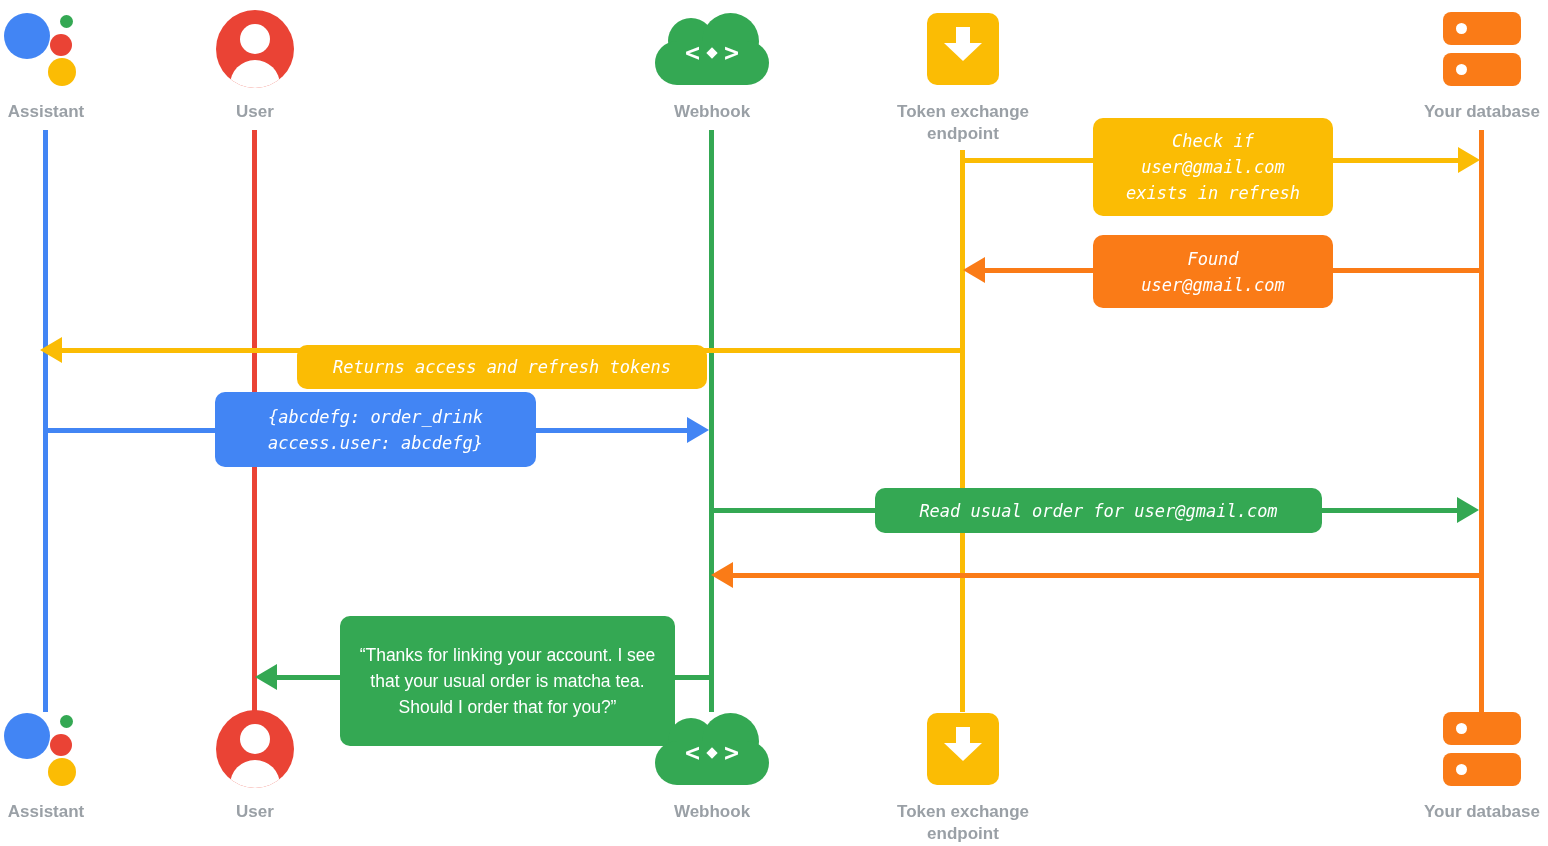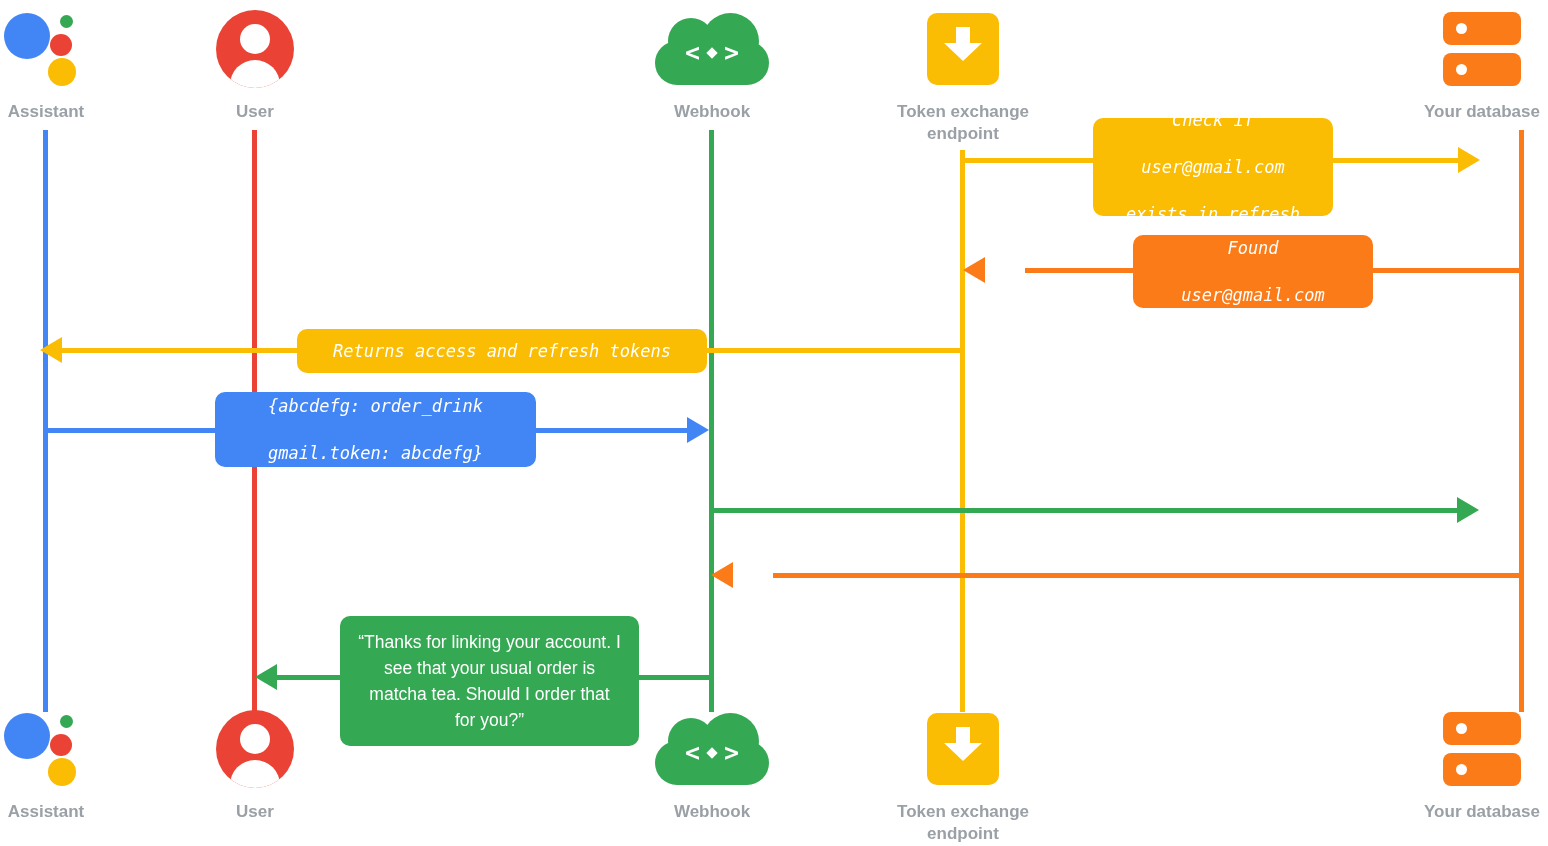--- a/index.html
+++ b/index.html
@@ -21,26 +21,26 @@
   
   .mline{position:absolute;height:5px;z-index:2;}
   .head{position:absolute;width:0;height:0;border-top:13px solid transparent;border-bottom:13px solid transparent;z-index:2;}
   .head.r{border-left:22px solid;}
   .head.l{border-right:22px solid;}
   .head.r.h-yellow{border-left-color:var(--yellow);} .head.l.h-yellow{border-right-color:var(--yellow);}
   .head.r.h-blue{border-left-color:var(--blue);}
   .head.r.h-green{border-left-color:var(--green);}   .head.l.h-green{border-right-color:var(--green);} .head.l.h-orange{border-right-color:var(--orange);}
 
   .bg-blue{background:var(--blue);} .bg-red{background:var(--red);} .bg-green{background:var(--green);}
-  .bg-yellow{background:var(--yellow);} .bg-orange{background:var(--orange);margin-left:40px;}
+  .bg-yellow{background:var(--yellow);} .bg-orange{background:var(--orange);}
 
   
   .msg-box{position:absolute;z-index:3;border-radius:10px;color:#fff;box-sizing:border-box;
     display:flex;flex-direction:column;align-items:center;justify-content:center;
-    font-family:"DejaVu Sans Mono",monospace;font-style:italic;font-size:17px;line-height:26px;text-align:center;gap:21px;}
+    font-family:"DejaVu Sans Mono",monospace;font-style:italic;font-size:17px;line-height:26px;text-align:center;}
   .msg-box.plain{font-family:"Liberation Sans",sans-serif;font-style:normal;font-size:17.5px;line-height:26px;padding:13px 18px;}
 
   
   .assistant-logo{position:relative;width:84px;height:84px;}
   .al-blue{position:absolute;left:0;top:6px;width:46px;height:46px;border-radius:50%;background:var(--blue);}
   .al-green{position:absolute;left:56px;top:8px;width:13px;height:13px;border-radius:50%;background:var(--green);}
   .al-red{position:absolute;left:46px;top:27px;width:22px;height:22px;border-radius:50%;background:var(--red);}
   .al-yellow{position:absolute;left:44px;top:51px;width:28px;height:28px;border-radius:50%;background:var(--yellow);}
 
   
@@ -103,32 +103,35 @@
     <div>Check if</div>
     <div>user@gmail.com</div>
     <div>exists in refresh</div>
   </div>
 
   <div class="msg-box bg-orange" style="left:1093px;top:235px;width:240px;height:73px;">
     <div>Found</div>
     <div>user@gmail.com</div>
   </div>
 
-  <div class="msg-box bg-yellow" style="left:297px;top:329px;width:410px;height:44px;">
+  <div class="msg-box bg-yellow" style="left:297px;top:345px;width:410px;height:44px;">
     <div>Returns access and refresh tokens</div>
   </div>
 
   <div class="msg-box bg-blue" style="left:215px;top:392px;width:321px;height:75px;">
     <div>{abcdefg: order_drink</div>
-    <div>gmail.token: abcdefg}</div>
-  </div>
-
-
-
-  <div class="msg-box bg-green plain" style="left:340px;top:616px;width:299px;height:130px;">
+    <div>access.user: abcdefg}</div>
+  </div>
+
+  <div class="msg-box bg-green" style="left:875px;top:488px;width:447px;height:45px;">
+    <div>Read usual order for user@gmail.com</div>
+  </div>
+
+
+  <div class="msg-box bg-green plain" style="left:340px;top:616px;width:335px;height:130px;">
     <div>“Thanks for linking your account. I see that your usual order is matcha tea. Should I order that for you?”</div>
   </div>
 
   <div class="actor" style="left:0px;top:6px;width:92px;">
     <div class="icon-slot">
       <div class="assistant-logo">
         <div class="al-blue"></div>
         <div class="al-green"></div>
         <div class="al-red"></div>
         <div class="al-yellow"></div>

